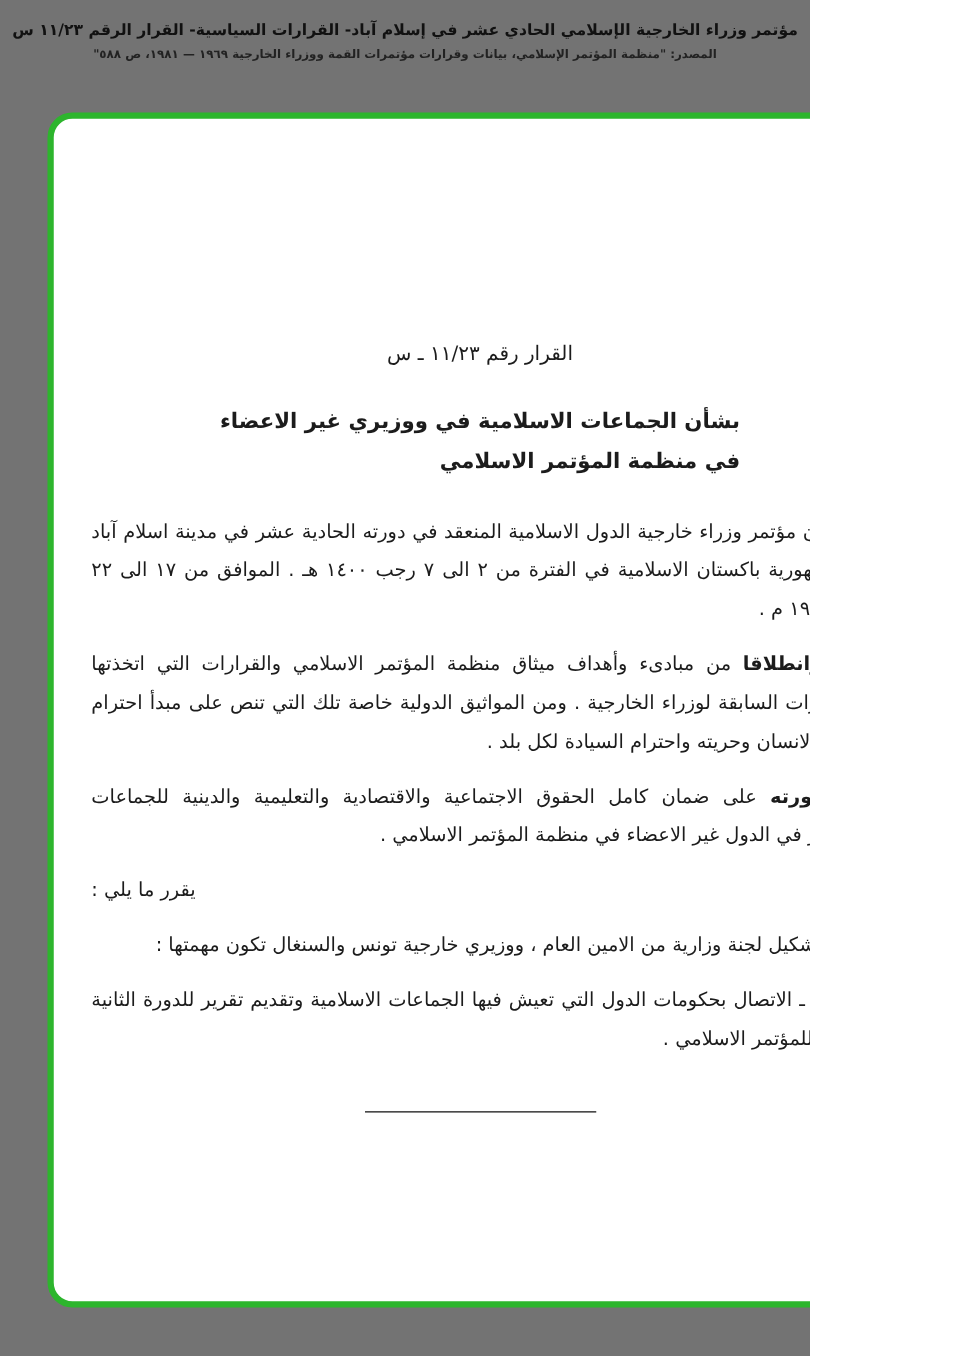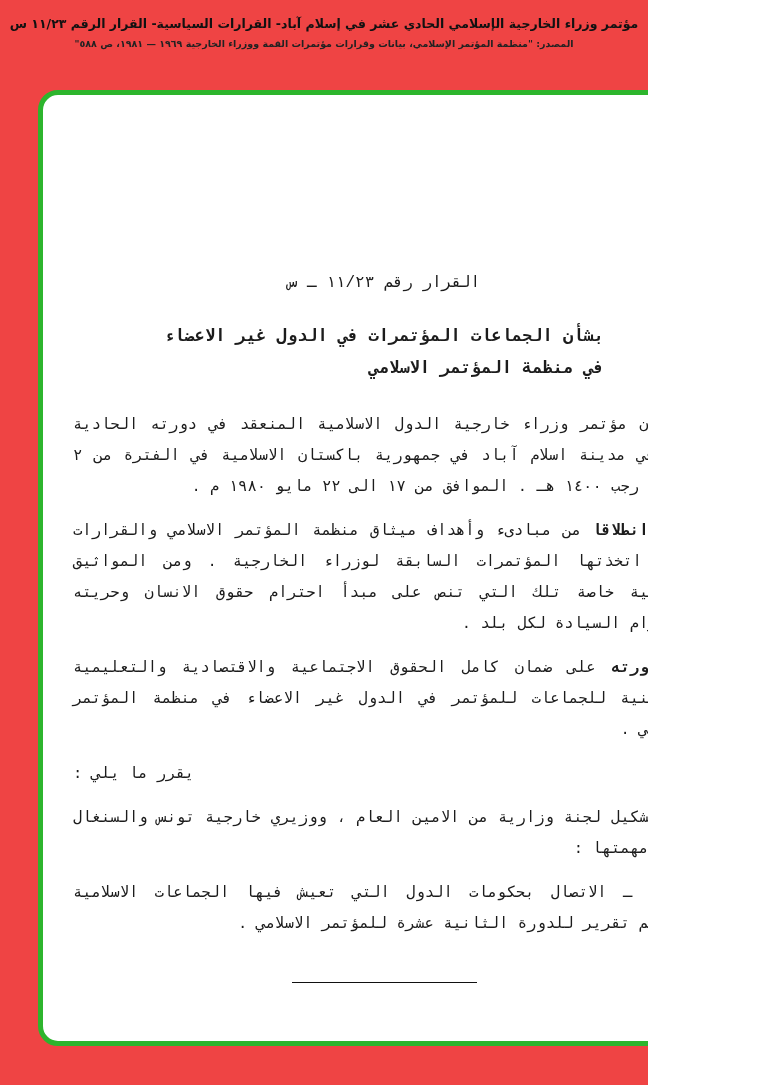--- a/index.html
+++ b/index.html
@@ -5,21 +5,21 @@
   html, body {
     margin: 0;
     padding: 0;
     background: #ffffff;
     font-family: "DejaVu Sans", sans-serif;
   }
   .page {
     position: relative;
     width: 648px;
     height: 1085px;
-    background: #ef4444;
+    background: #737373;
     overflow: hidden;
   }
 
   
   .doc-header {
     position: absolute;
     top: 16px;
     left: 0;
     width: 100%;
     text-align: center;
@@ -50,21 +50,20 @@
     border-radius: 20px;
     background: #ffffff;
   }
   .scan-content {
     direction: rtl;
     box-sizing: border-box;
     padding: 172px 30px 0 30px;
     color: #1c1c1c;
     font-size: 15.5px;
     line-height: 2.0;
-    font-family: Liberation Mono, monospace;
   }
 
   .res-number {
     text-align: center;
     font-size: 16px;
     margin-bottom: 22px;
     letter-spacing: 0.5px;
   }
   .res-title {
     text-align: center;
@@ -104,21 +103,21 @@
     <div class="h2">المصدر: "منظمة المؤتمر الإسلامي، بيانات وقرارات مؤتمرات القمة ووزراء الخارجية ١٩٦٩ — ١٩٨١، ص ٥٨٨"</div>
   </header>
 
   <div class="scan-frame">
     <div class="scan-content">
 
       <div class="res-number">القرار رقم ١١/٢٣ ـ س</div>
 
       <div class="res-title">
         <div class="t-inner">
-          <div>بشأن الجماعات المؤتمرات في الدول غير الاعضاء</div>
+          <div>بشأن الجماعات الاسلامية في ووزيري غير الاعضاء</div>
           <div>في منظمة المؤتمر الاسلامي</div>
         </div>
       </div>
 
       <p class="para"><span>ان مؤتمر وزراء خارجية الدول الاسلامية المنعقد في دورته الحادية عشر في مدينة اسلام آباد في جمهورية باكستان الاسلامية في الفترة من ٢ الى ٧ رجب ١٤٠٠ هـ . الموافق من ١٧ الى ٢٢ مايو ١٩٨٠ م .</span></p>
 
 
       <p class="para"><b>وانطلاقا</b><span> من مبادىء وأهداف ميثاق منظمة المؤتمر الاسلامي والقرارات التي اتخذتها المؤتمرات السابقة لوزراء الخارجية . ومن المواثيق الدولية خاصة تلك التي تنص على مبدأ احترام حقوق الانسان وحريته واحترام السيادة لكل بلد .</span></p>
 
       <p class="para"><b>دورته</b><span> على ضمان كامل الحقوق الاجتماعية والاقتصادية والتعليمية والدينية للجماعات للمؤتمر في الدول غير الاعضاء في منظمة المؤتمر الاسلامي .</span></p>

